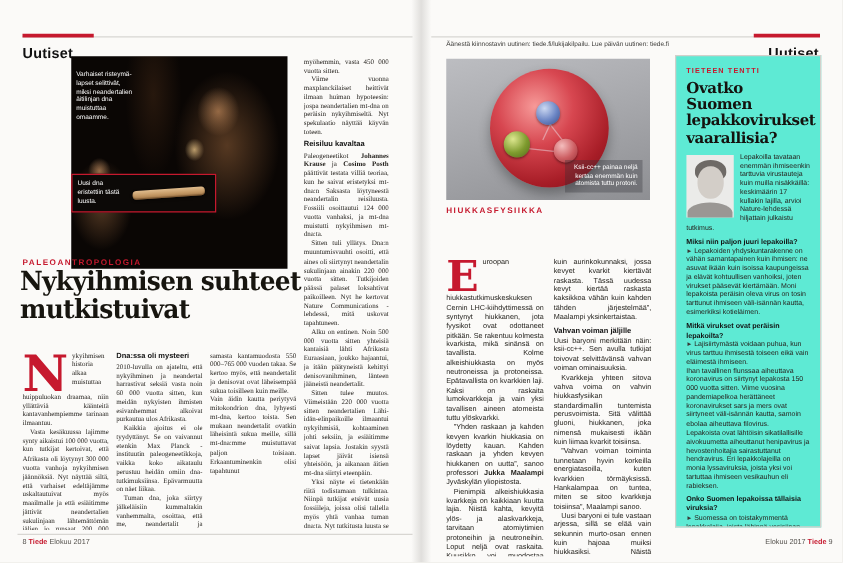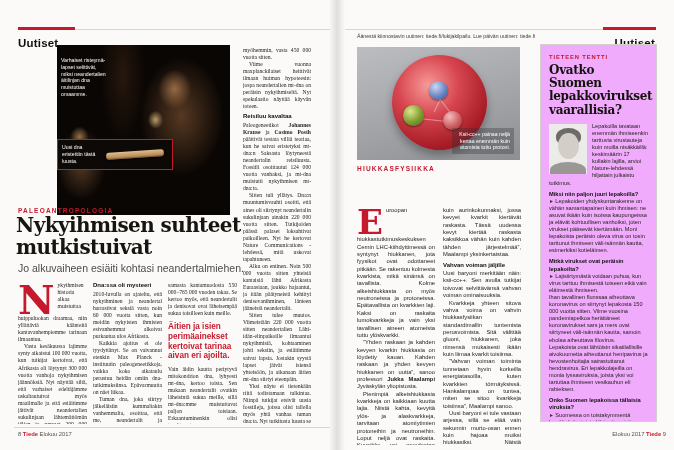--- a/index.html
+++ b/index.html
@@ -71,21 +71,21 @@
   .sphere.red2{left:86px;top:64px;width:19px;height:19px;
      background:radial-gradient(circle at 35% 30%, #f4bdbd, #cd5f63 55%, #983036);}
   .particle-caption{right:6px;bottom:6px;width:54px;font-size:5.2px;line-height:1.3;
      color:#fff;text-align:right;background:rgba(48,46,52,0.32);padding:3px 4px;}
   .headline-right{left:356px;top:171px;width:190px;font-size:17px;font-weight:normal;
      line-height:1.12;letter-spacing:-0.3px;color:#232321;}
   .rcol{top:207px;width:78px;height:238px;overflow:hidden;font-size:5.8px;
         line-height:1.27;text-align:justify;color:#26241f;}
 
   .sidebar{left:540px;top:44px;width:117px;height:378px;box-sizing:border-box;
-           border:1px solid #d2d0cb;background:#f0abfc;padding:9px 8px;overflow:hidden;}
+           border:1px solid #d2d0cb;background:#5eead4;padding:9px 8px;overflow:hidden;}
   .sb-kicker{color:#c6192e;font-weight:bold;font-size:5.8px;letter-spacing:0.9px;}
   .sb-title{font-family:"DejaVu Serif",serif;font-weight:bold;font-size:12px;
             line-height:1.1;letter-spacing:-0.3px;color:#14120e;margin:4px 0 6px;}
   .sb-intro{overflow:hidden;margin-bottom:4px;}
   .portrait{float:left;width:38px;height:50px;margin:1px 5px 2px 0;position:relative;
             background:#ebebe9;overflow:hidden;}
   .portrait .hair{position:absolute;left:7px;top:4px;width:25px;height:17px;
             border-radius:50% 50% 40% 40%;background:#6e6a66;}
   .portrait .face{position:absolute;left:9px;top:9px;width:21px;height:26px;
             border-radius:48%;background:#d3cec8;}
@@ -113,37 +113,35 @@
   </div>
   <div class="abs inset">
     <div class="inset-caption">Uusi dna eristettiin tästä luusta.</div>
     <div class="bone-wrap">
       <div class="bone"></div>
     </div>
   </div>
 
   <div class="abs kicker" style="left:18px;top:207px;">PALEOANTROPOLOGIA</div>
   <div class="abs headline-left">Nykyihmisen suhteet mutkistuivat</div>
-  <div class="abs standfirst">Jo alkuvaiheen esiäiti kohtasi neandertalmiehen.</div>
 
   <div class="abs lcol" style="left:18px;">
     <p class="para first"><span class="dropcap">N</span><span>ykyihmisen historia alkaa muistuttaa huippuluokan draamaa, niin yllättäviä käänteitä kantavanhempiemme tarinaan ilmaantuu.</span></p>
     <p class="para">Vasta kesäkuussa lajimme synty aikaistui 100 000 vuotta, kun tutkijat kertoivat, että Afrikasta oli löytynyt 300 000 vuotta vanhoja nykyihmisen jäännöksiä. Nyt näyttää siltä, että varhaiset edeltäjämme uskaltautuivat myös maailmalle ja että esiäitimme jättivät neandertalien sukulinjaan lähtemättömän jäljen jo runsaat 200 000 vuotta sitten.</p>
   </div>
 
   <div class="abs lcol" style="left:93px;">
     <div class="bodyhead top">Dna:ssa oli mysteeri</div>
     <p class="para first">2010-luvulla on ajateltu, että nykyihminen ja neandertal harrastivat seksiä vasta noin 60 000 vuotta sitten, kun meidän nykyisten ihmisten esivanhemmat alkoivat purkautua ulos Afrikasta.</p>
     <p class="para">Kaikkia ajoitus ei ole tyydyttänyt. Se on vaivannut etenkin Max Planck -instituutin paleogeneetikkoja, vaikka koko aikataulu perustuu heidän omiin dna-tutkimuksiinsa. Epävarmuutta on näet liikaa.</p>
     <p class="para">Tuman dna, joka siirtyy jälkeläisiin kummaltakin vanhemmalta, osoittaa, että me, neandertalit ja denisovanihmiset polveudumme</p>
   </div>
 
   <div class="abs lcol" style="left:168px;">
     <p class="para first">samasta kantamuodosta 550 000–765 000 vuoden takaa. Se kertoo myös, että neandertalit ja denisovat ovat läheisempää sukua toisilleen kuin meille.</p>
-    <div class="pullquote">Äitien ja isien perimäainekset kertoivat tarinaa aivan eri ajoilta.</div>
     <p class="para first">Vain äidin kautta periytyvä mitokondrion dna, lyhyesti mt-dna, kertoo toista. Sen mukaan neandertalit ovatkin läheisintä sukua meille, sillä mt-dna:mme muistuttavat paljon toisiaan. Erkaantuminenkin olisi tapahtunut</p>
   </div>
 
   <div class="abs col4">
     <p class="para first">myöhemmin, vasta 450 000 vuotta sitten.</p>
     <p class="para">Viime vuonna maxplanckilaiset heittivät ilmaan huiman hypoteesin: jospa neandertalien mt-dna on peräisin nykyihmiseltä. Nyt spekulaatio näyttää käyvän toteen.</p>
     <div class="bodyhead">Reisiluu kavaltaa</div>
     <p class="para first"><span>Paleogeneetikot </span><span class="bold-name">Johannes Krause</span><span> ja </span><span class="bold-name">Cosimo Posth</span><span> päättivät testata villiä teoriaa, kun he saivat eristetyksi mt-dna:n Saksasta löytyneestä neandertalin reisiluusta. Fossiili osoittautui 124 000 vuotta vanhaksi, ja mt-dna muistutti nykyihmisen mt-dna:ta.</span></p>
     <p class="para">Sitten tuli yllätys. Dna:n muuntumisvauhti osoitti, että aines oli siirtynyt neandertalin sukulinjaan ainakin 220 000 vuotta sitten. Tutkijoiden päässä palaset loksahtivat paikoilleen. Nyt he kertovat Nature Communications -lehdessä, mitä uskovat tapahtuneen.</p>
     <p class="para">Alku on entinen. Noin 500 000 vuotta sitten yhteisiä kantaisiä lähti Afrikasta Euraasiaan, joukko hajaantui, ja itään päätyneistä kehittyi denisovanihminen, länteen jääneistä neandertalit.</p>

